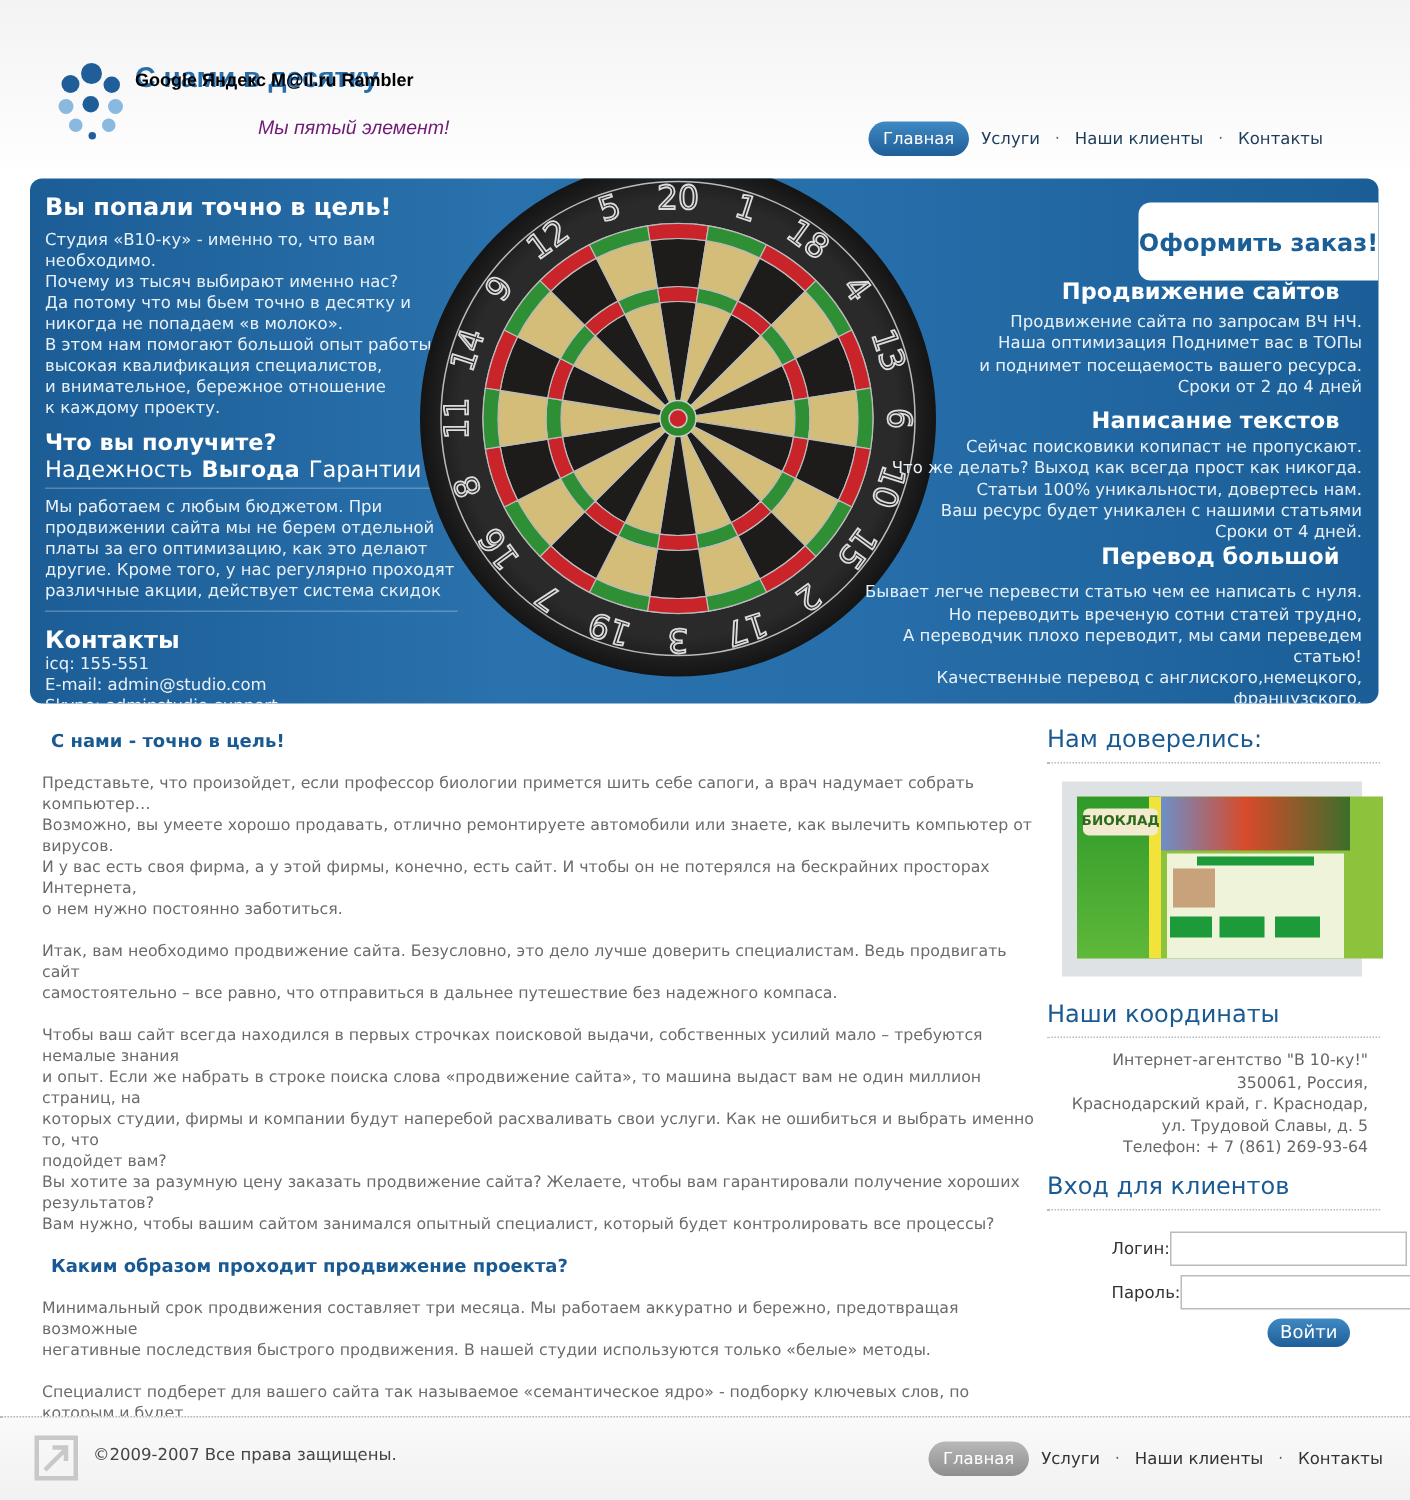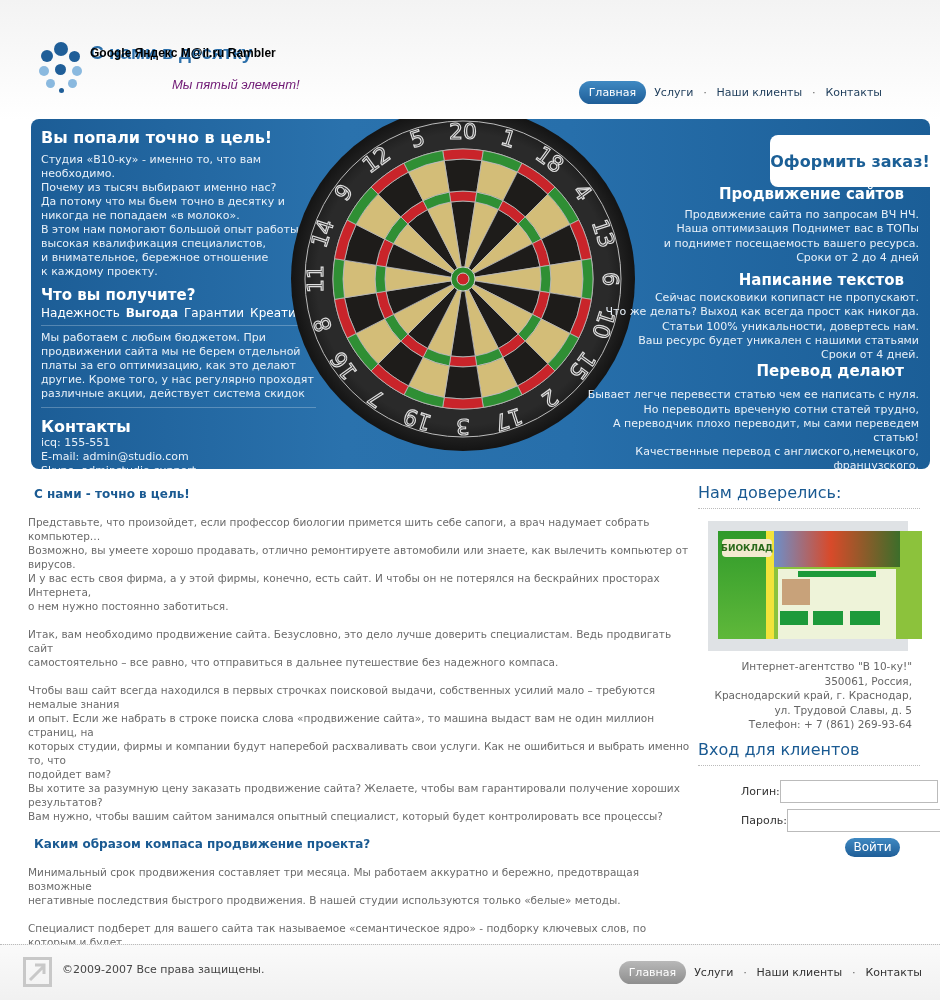--- a/index.html
+++ b/index.html
@@ -20,27 +20,27 @@
 
   .topnav { position: absolute; right: 50px; top: 81px; display: flex; align-items: center; font-size: 11px; font-family: "DejaVu Sans", sans-serif; }
   .nav-item { color: #1d3c5a; padding: 4px 8px; white-space: nowrap; }
   .nav-item.active { background: linear-gradient(#3f89c2, #1f5e98); color: #fff; border-radius: 12px; padding: 5px 10px; }
   .nav-sep { color: #555; padding: 0 2px; font-size: 10px; }
 
   
   .banner {
     position: absolute; left: 20px; top: 119px; width: 899px; height: 350px;
     background: linear-gradient(90deg, #1c5d96 0%, #2a72ad 35%, #276fab 60%, #1b5e97 100%);
-    border-radius: 8px; overflow: hidden; margin-left: 11px;
+    border-radius: 8px; overflow: hidden;
   }
   .banner h2 { color: #fff; font-family: "DejaVu Sans", sans-serif; font-weight: bold; }
   .banner-left { position: absolute; left: 10px; top: 12px; width: 275px; color: #e8f0f8; font-size: 11px; line-height: 14px; }
   .banner-left h2.big { font-size: 16px; margin-bottom: 8px; }
   .banner-left p { white-space: pre-line; }
-  .tabs { display: flex; gap: 6px; margin-top: 4px; font-size: 12px; color: #fff; padding-bottom: 5px; border-bottom: 1px solid rgba(255,255,255,0.25); }
+  .tabs { display: flex; gap: 6px; margin-top: 4px; font-size: 15px; color: #fff; padding-bottom: 5px; border-bottom: 1px solid rgba(255,255,255,0.25); }
   .tab-active { font-weight: bold; }
   .sub-h { font-size: 15px !important; margin-top: 9px; }
   .contacts-h { font-size: 16px !important; margin-top: 10px; line-height: 18px; }
   .rule { border-top: 1px solid rgba(255,255,255,0.25); margin-top: 6px; }
 
   .dartboard { position: absolute; left: 252px; top: -20px; width: 360px; height: 360px; }
 
   .order-btn { position: absolute; right: 0; top: 16px; width: 160px; height: 52px; background: #fff; border-radius: 8px 0 0 8px; color: #1b5f96; font-weight: bold; font-size: 16px; display: flex; align-items: center; justify-content: center; font-family: "DejaVu Sans", sans-serif; }
   .banner-right { position: absolute; right: 11px; top: 68px; width: 340px; text-align: right; color: #e8f0f8; font-size: 11px; line-height: 14.2px; }
   .banner-right h2 { font-size: 15px; text-align: right; padding-right: 15px; margin-bottom: 7px; }
@@ -257,21 +257,21 @@
     <p>Продвижение сайта по запросам ВЧ НЧ.
 Наша оптимизация Поднимет вас в ТОПы
 и поднимет посещаемость вашего ресурса.
 Сроки от 2 до 4 дней</p>
     <h2 class="sec2" style="margin-top:8px;margin-bottom:4px">Написание текстов</h2>
     <p>Сейчас поисковики копипаст не пропускают.
 Что же делать? Выход как всегда прост как никогда.
 Статьи 100% уникальности, довертесь нам.
 Ваш ресурс будет уникален с нашими статьями
 Сроки от 4 дней.</p>
-    <h2 class="sec3h" style="margin-top:2px">Перевод делают</h2>
+    <h2 class="sec3h" style="margin-top:2px">Перевод большой</h2>
     <p>Бывает легче перевести статью чем ее написать с нуля.
 Но переводить вреченую сотни статей трудно,
 А переводчик плохо переводит, мы сами переведем статью!
 Качественные перевод с англиского,немецкого, французского.
 Сроки от 1 часа за 1 статью</p>
   </div>
 </div>
 
 <div class="content">
   <h3>С нами - точно в цель!</h3>
@@ -280,21 +280,21 @@
 И у вас есть своя фирма, а у этой фирмы, конечно, есть сайт. И чтобы он не потерялся на бескрайних просторах Интернета,
 о нем нужно постоянно заботиться.</p>
   <p>Итак, вам необходимо продвижение сайта. Безусловно, это дело лучше доверить специалистам. Ведь продвигать сайт
 самостоятельно – все равно, что отправиться в дальнее путешествие без надежного компаса.</p>
   <p>Чтобы ваш сайт всегда находился в первых строчках поисковой выдачи, собственных усилий мало – требуются немалые знания
 и опыт. Если же набрать в строке поиска слова «продвижение сайта», то машина выдаст вам не один миллион страниц, на
 которых студии, фирмы и компании будут наперебой расхваливать свои услуги. Как не ошибиться и выбрать именно то, что
 подойдет вам?
 Вы хотите за разумную цену заказать продвижение сайта? Желаете, чтобы вам гарантировали получение хороших результатов?
 Вам нужно, чтобы вашим сайтом занимался опытный специалист, который будет контролировать все процессы?</p>
-  <h3 class="second">Каким образом компаса продвижение проекта?</h3>
+  <h3 class="second">Каким образом проходит продвижение проекта?</h3>
   <p>Минимальный срок продвижения составляет три месяца. Мы работаем аккуратно и бережно, предотвращая возможные
 негативные последствия быстрого продвижения. В нашей студии используются только «белые» методы.</p>
   <p>Специалист подберет для вашего сайта так называемое «семантическое ядро» - подборку ключевых слов, по которым и будет
 продвигаться проект. Страницы проекта будут оптимизированы под определенные запросы. Это не только повышает позиции
 сайта, но и приводит на него целевых посетителей.</p>
 
 </div>
 
 <aside class="sidebar">
   <div class="side-h">Нам доверелись:</div>
@@ -306,20 +306,21 @@
       <div style="position:absolute;left:60px;top:38px;width:118px;height:70px;background:#eef3d9"></div>
       <div style="position:absolute;left:80px;top:40px;width:78px;height:6px;background:#1d9a3a"></div>
       <div style="position:absolute;left:62px;top:80px;width:28px;height:14px;background:#1d9a3a"></div>
       <div style="position:absolute;left:95px;top:80px;width:30px;height:14px;background:#1d9a3a"></div>
       <div style="position:absolute;left:132px;top:80px;width:30px;height:14px;background:#1d9a3a"></div>
       <div style="position:absolute;left:64px;top:48px;width:28px;height:26px;background:#c8a27a"></div>
       <div style="position:absolute;left:4px;top:8px;width:50px;height:18px;background:#f3ead0;border-radius:4px;color:#2b6a1a;font-size:9px;font-weight:bold;display:flex;align-items:center;justify-content:center">БИОКЛАД</div>
     </div>
   </div>
 
+  <div class="side-h" style="margin-top:15px">Наши координаты</div>
   <div class="coords">Интернет-агентство "В 10-ку!"
 350061, Россия,
 Краснодарский край, г. Краснодар,
 ул. Трудовой Славы, д. 5
 Телефон: + 7 (861) 269-93-64</div>
 
   <div class="side-h">Вход для клиентов</div>
   <div style="height:8px"></div>
   <div class="login-row">
     <label class="login-label">Логин:</label>

